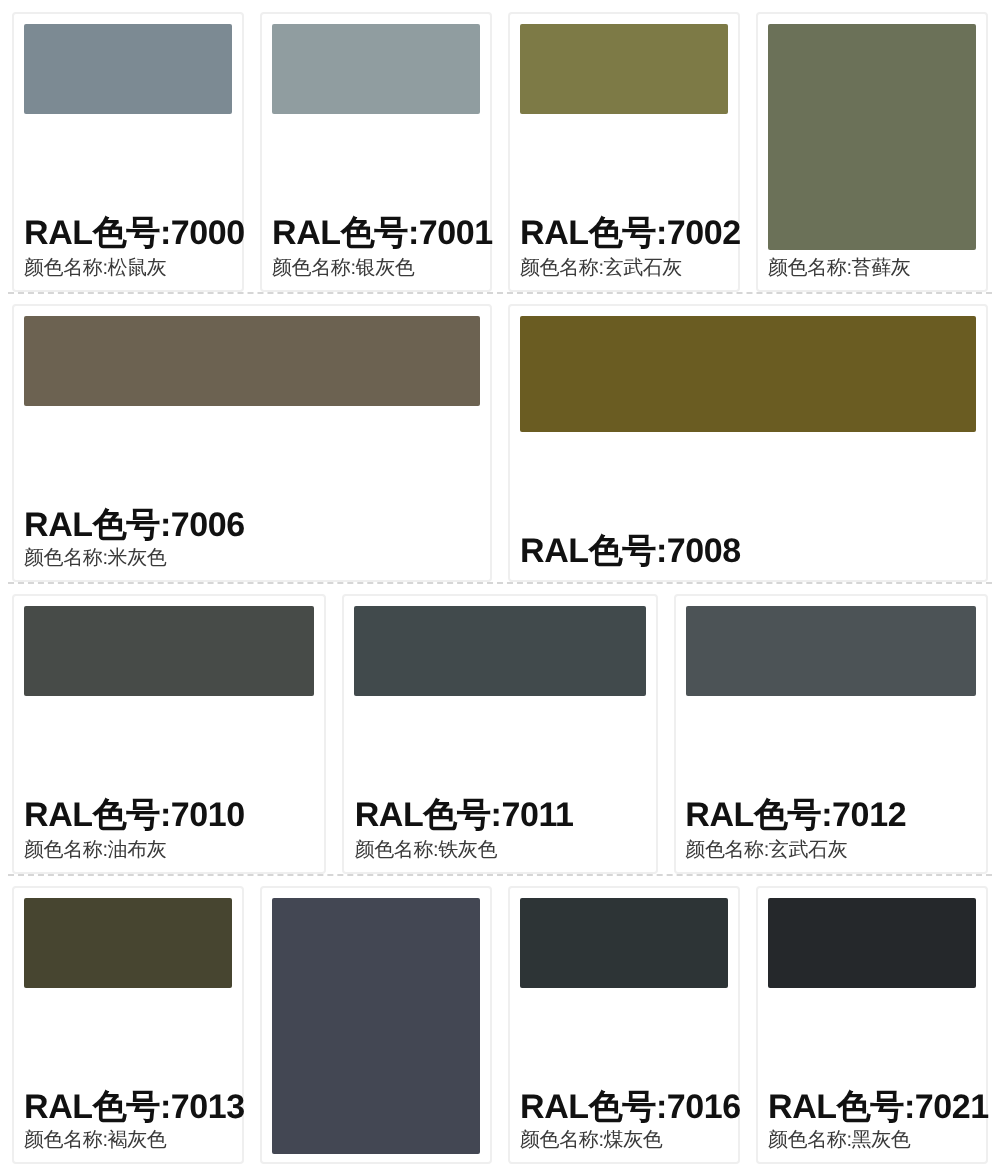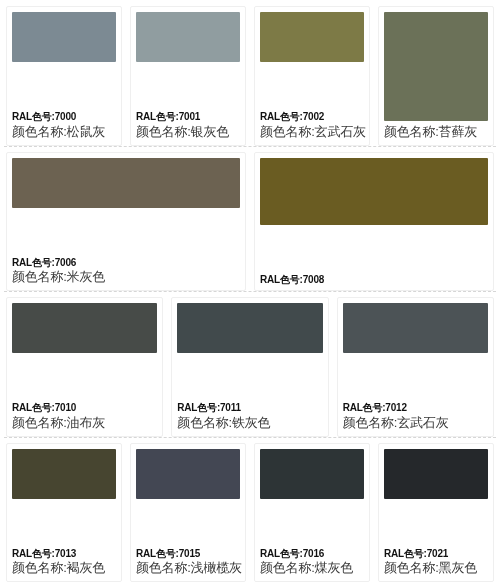--- a/index.html
+++ b/index.html
@@ -56,31 +56,31 @@
     min-height: 0;
     border-radius: 1px;
   }
 
   .card-meta {
     padding-top: 3px;
     flex: 0 0 auto;
   }
 
   .ral-code {
-    font-size: 10px;
+    font-size: 17px;
     font-weight: bold;
     color: #111111;
     line-height: 1.25;
     white-space: nowrap;
     letter-spacing: -0.2px;
     margin-top: 46px;
   }
 
   .color-name {
-    font-size: 13px;
+    font-size: 10px;
     font-weight: normal;
     color: #3a3a3a;
     line-height: 1.3;
     white-space: nowrap;
     letter-spacing: -0.2px;
   }
 </style>
 </head>
 <body>
 
@@ -159,24 +159,20 @@
   <div class="color-row">
     <div class="color-card">
       <div class="swatch" style="background-color: rgb(71, 69, 48);"></div>
       <div class="card-meta">
         <div class="ral-code">RAL色号:7013</div>
         <div class="color-name">颜色名称:褐灰色</div>
       </div>
     </div>
     <div class="color-card">
       <div class="swatch" style="background-color: rgb(67, 71, 83);"></div>
-      <div class="card-meta">
-        <div class="ral-code">RAL色号:7015</div>
-        <div class="color-name">颜色名称:浅橄榄灰</div>
-      </div>
     </div>
     <div class="color-card">
       <div class="swatch" style="background-color: rgb(45, 52, 54);"></div>
       <div class="card-meta">
         <div class="ral-code">RAL色号:7016</div>
         <div class="color-name">颜色名称:煤灰色</div>
       </div>
     </div>
     <div class="color-card">
       <div class="swatch" style="background-color: rgb(37, 40, 43);"></div>

